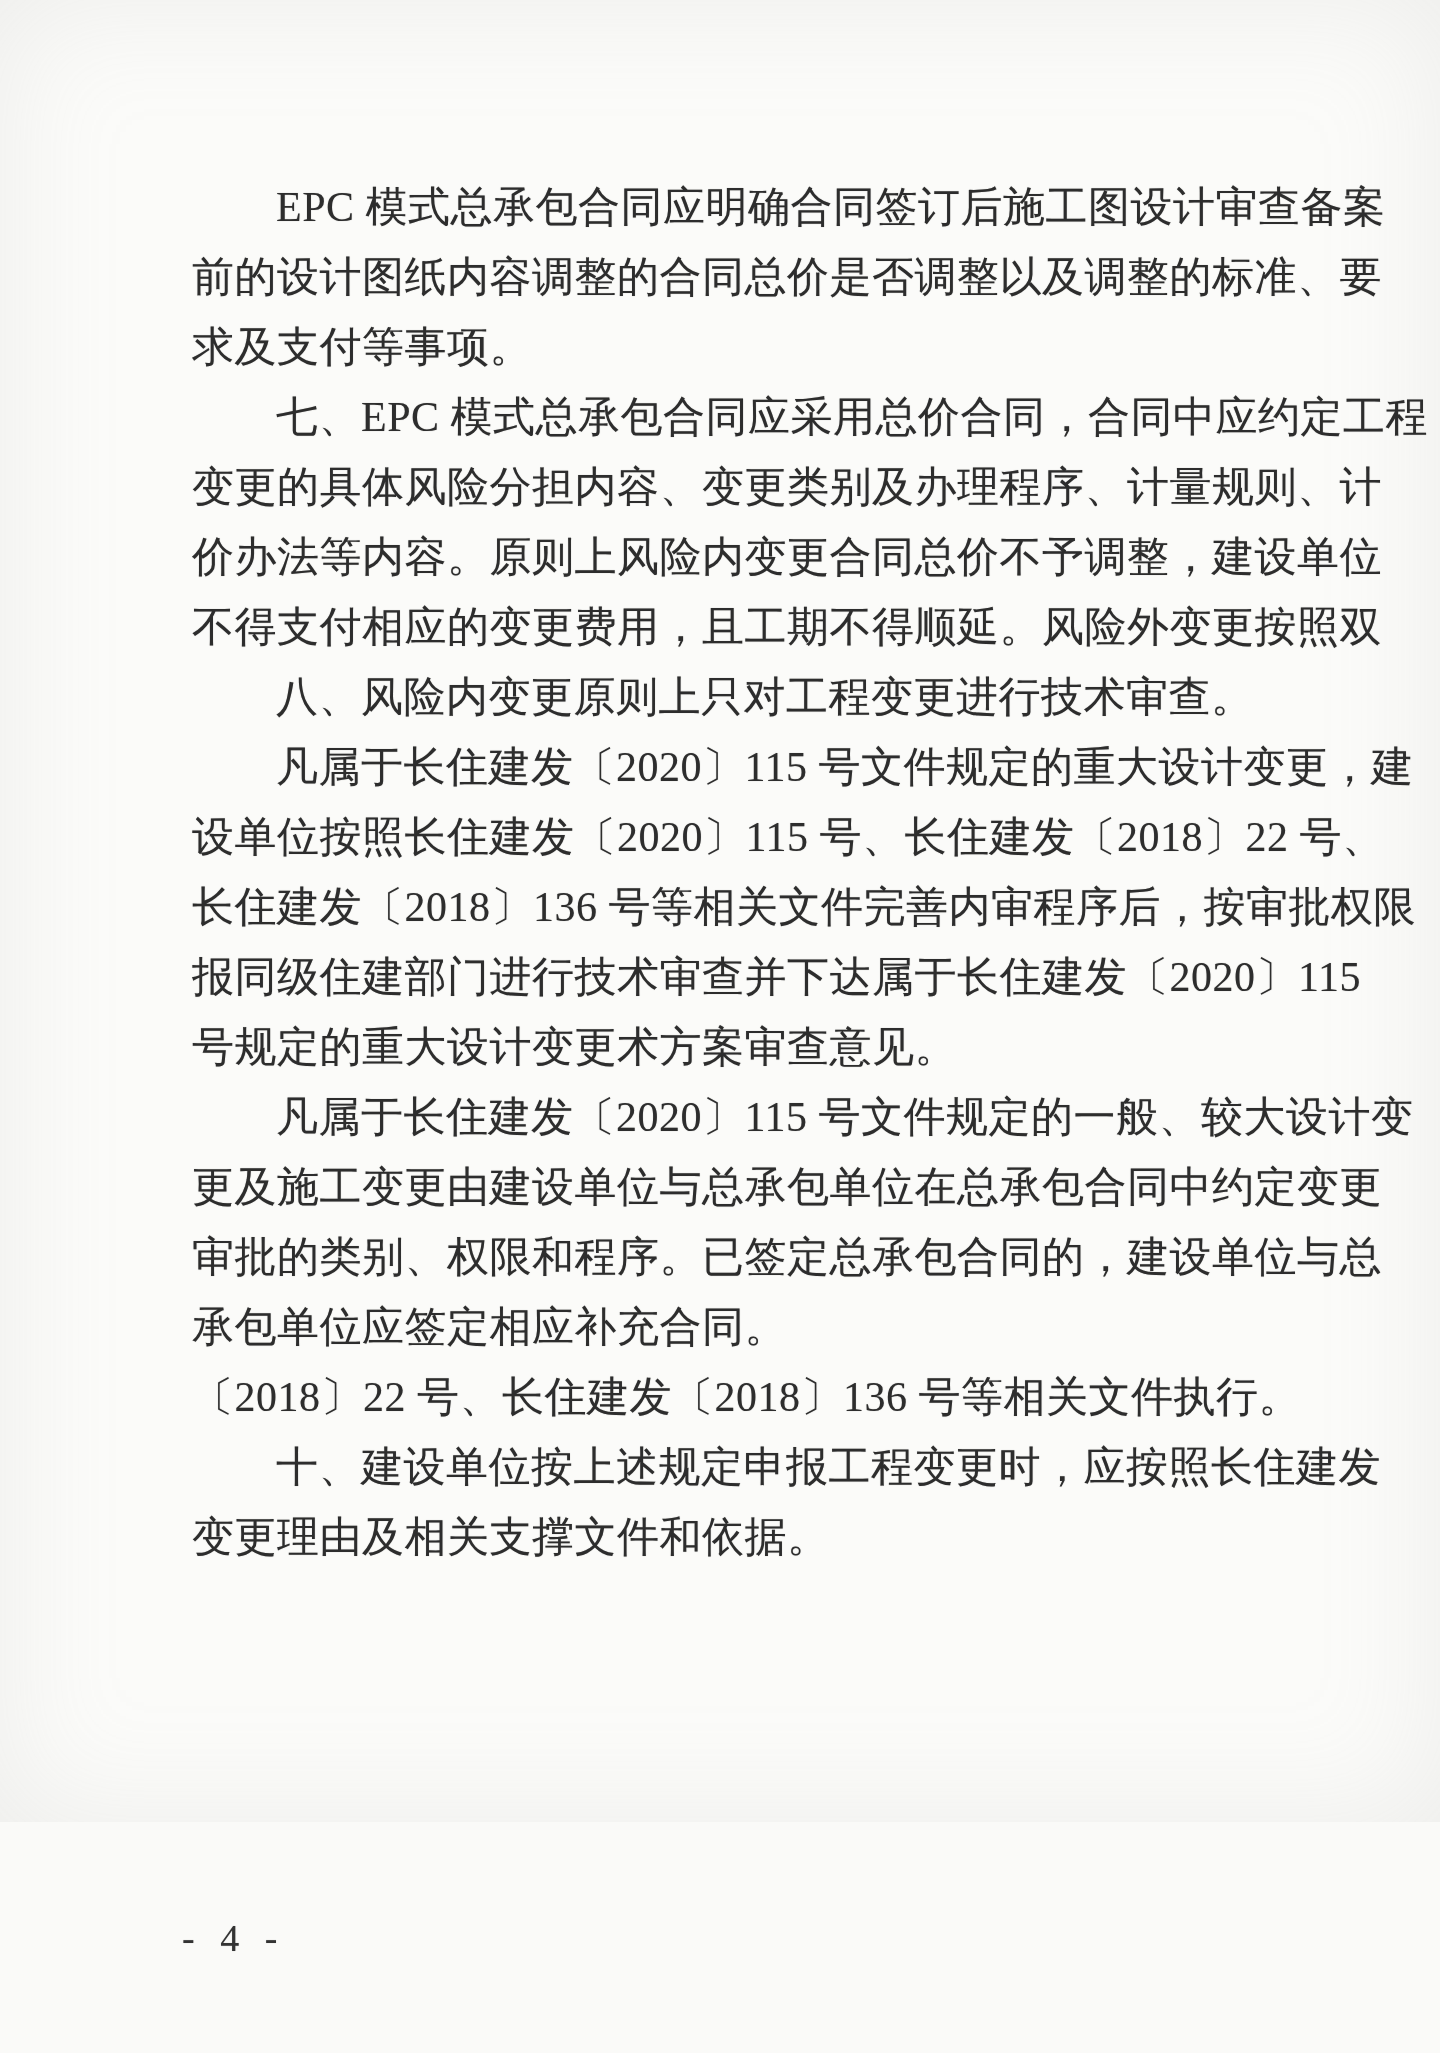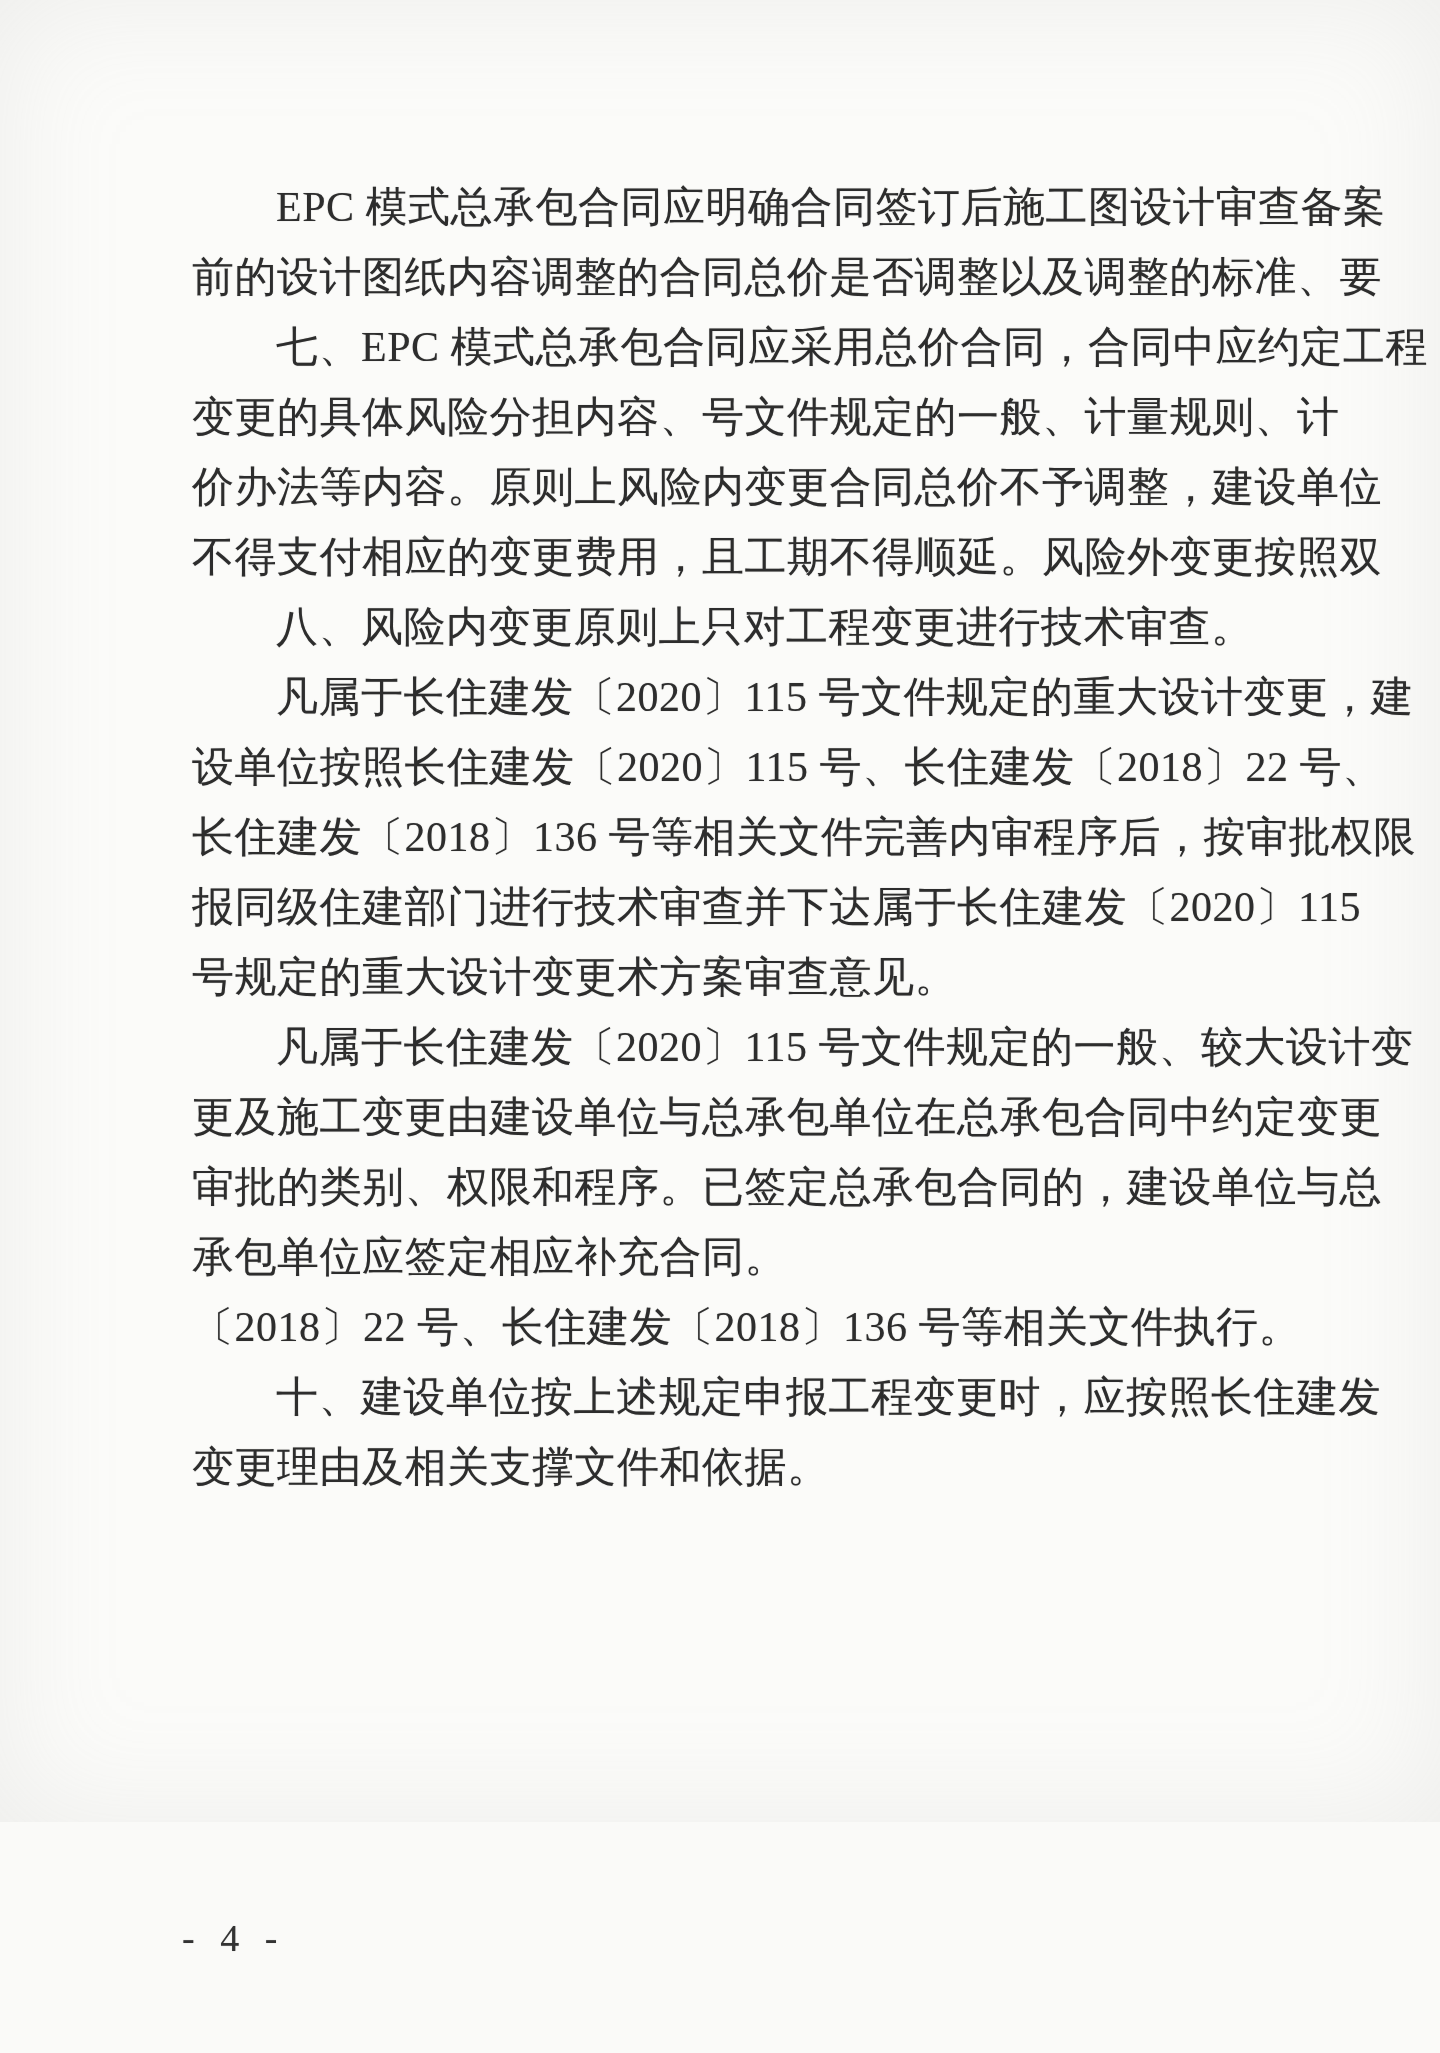--- a/index.html
+++ b/index.html
@@ -54,25 +54,26 @@
 </head>
 <body>
 
 <div class="scan-page">
 
   <div class="doc-body">
 
     <p class="para">
       <span class="line indent">EPC 模式总承包合同应明确合同签订后施工图设计审查备案</span>
       <span class="line">前的设计图纸内容调整的合同总价是否调整以及调整的标准、要</span>
+      <span class="line">求及支付等事项。</span>
     </p>
 
     <p class="para">
       <span class="line indent">七、EPC 模式总承包合同应采用总价合同，合同中应约定工程</span>
-      <span class="line">变更的具体风险分担内容、号文件规定的一般、计量规则、计</span>
+      <span class="line">变更的具体风险分担内容、变更类别及办理程序、计量规则、计</span>
       <span class="line">价办法等内容。原则上风险内变更合同总价不予调整，建设单位</span>
       <span class="line">不得支付相应的变更费用，且工期不得顺延。风险外变更按照双</span>
     </p>
 
     <p class="para">
       <span class="line indent">八、风险内变更原则上只对工程变更进行技术审查。</span>
     </p>
 
     <p class="para">
       <span class="line indent">凡属于长住建发〔2020〕115 号文件规定的重大设计变更，建</span>

